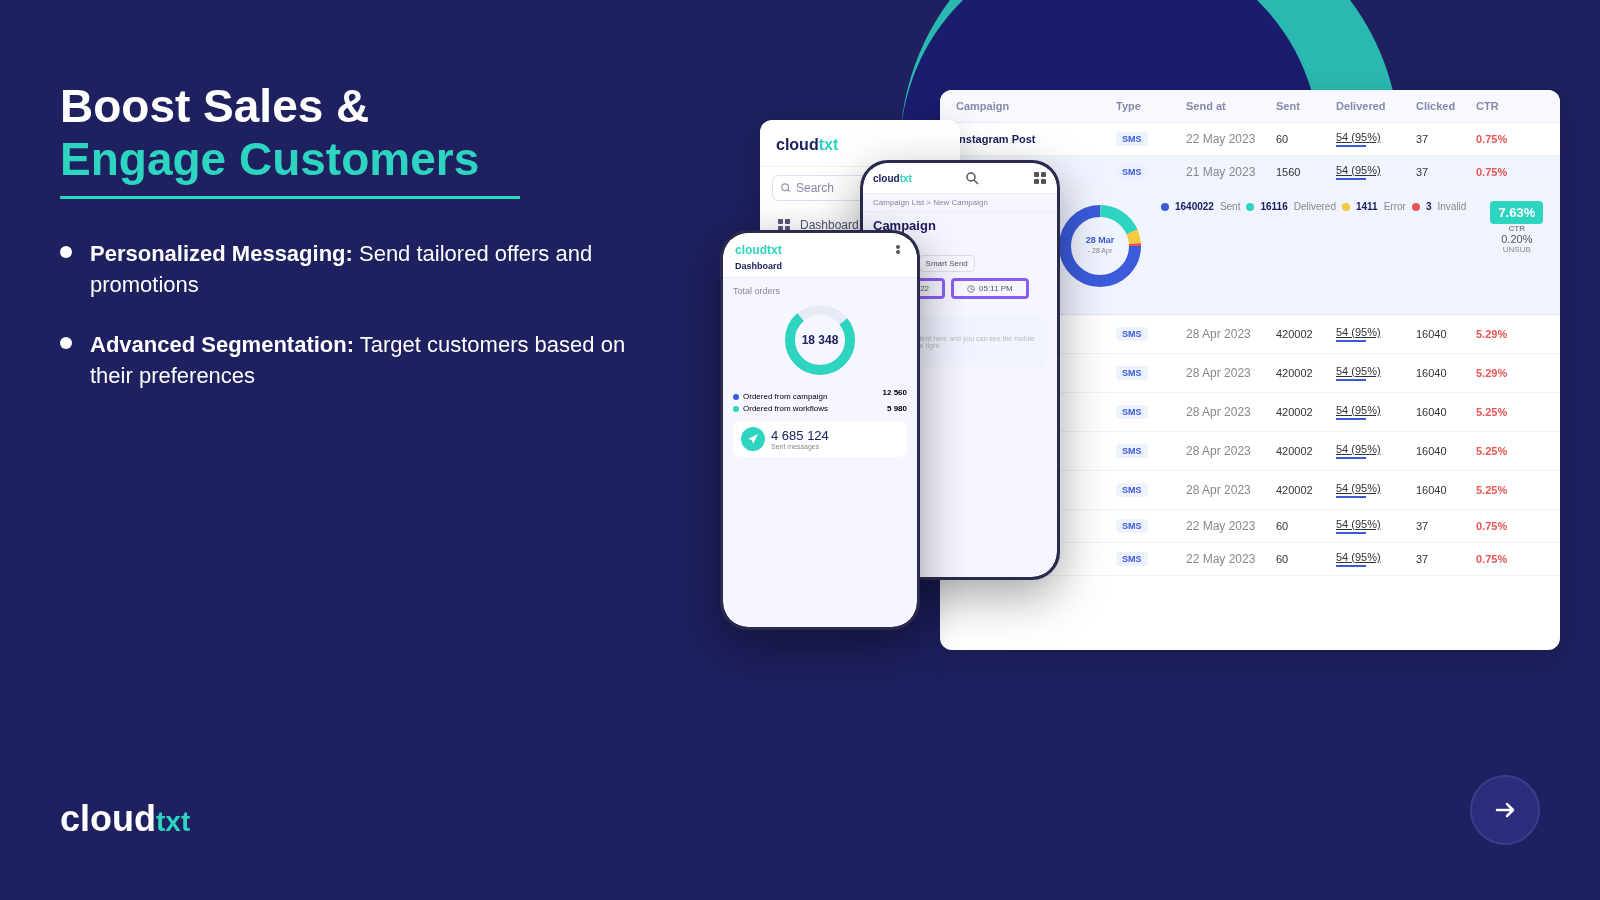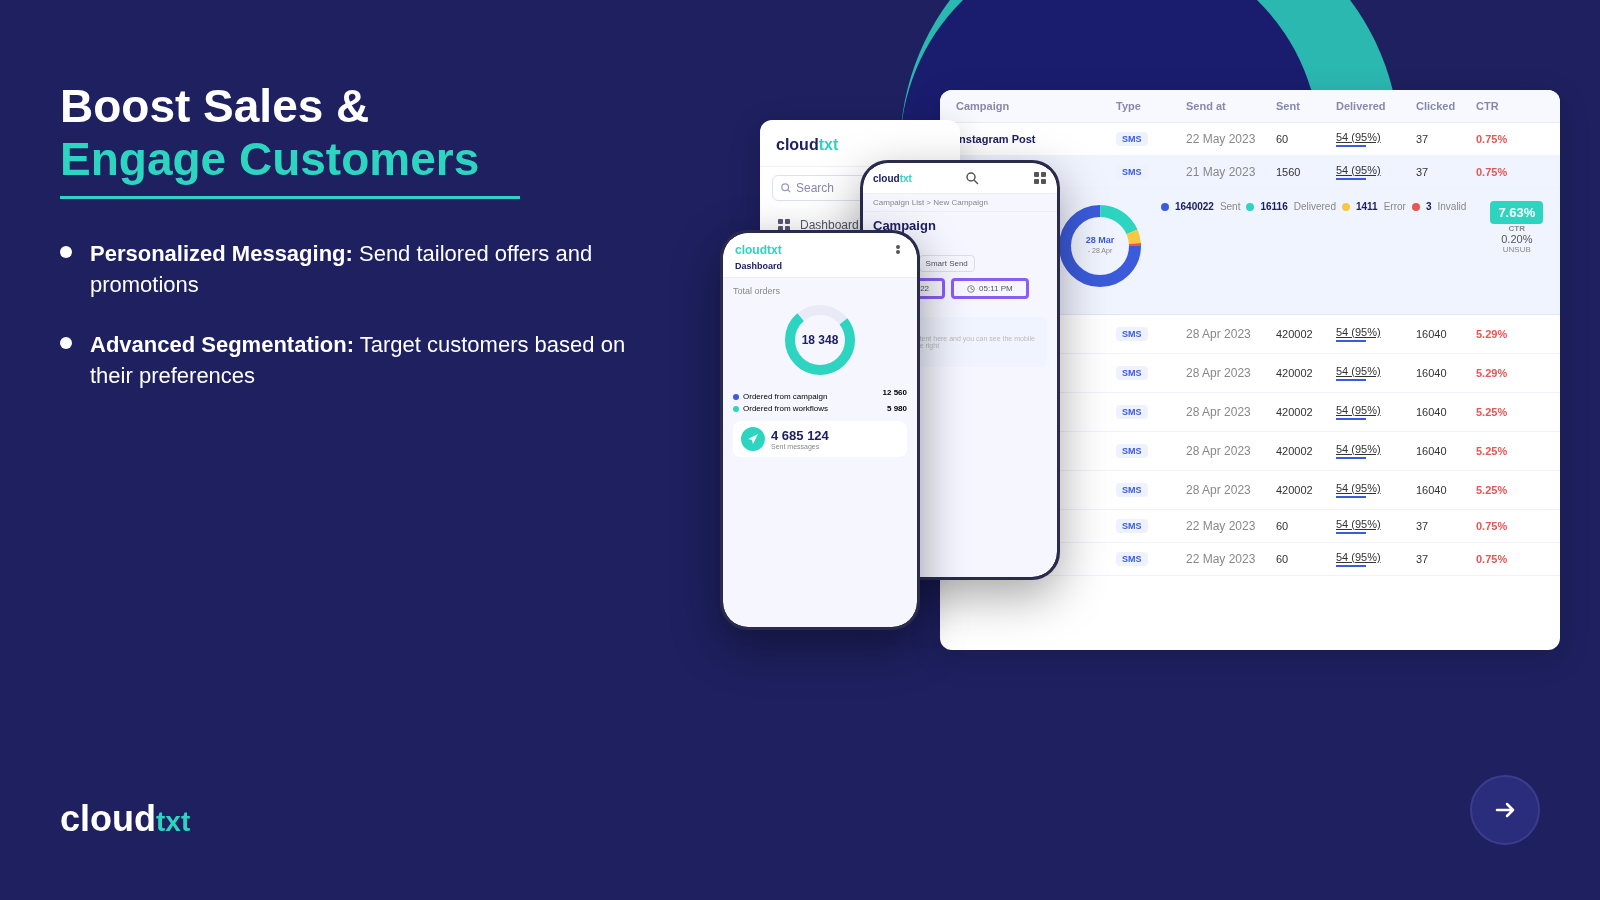--- a/index.html
+++ b/index.html
@@ -467,21 +467,21 @@
       height: 24px;
       border-radius: 50%;
       background: #2dd4c0;
       display: flex;
       align-items: center;
       justify-content: center;
     }
 
     .phone-stat-num {
       font-size: 13px;
-      font-weight: 700;
+      font-weight: 400;
       color: #1e2060;
     }
 
     .phone-stat-label {
       font-size: 7px;
       color: #888;
     }
 
     
     .phone-mockup-2 {

